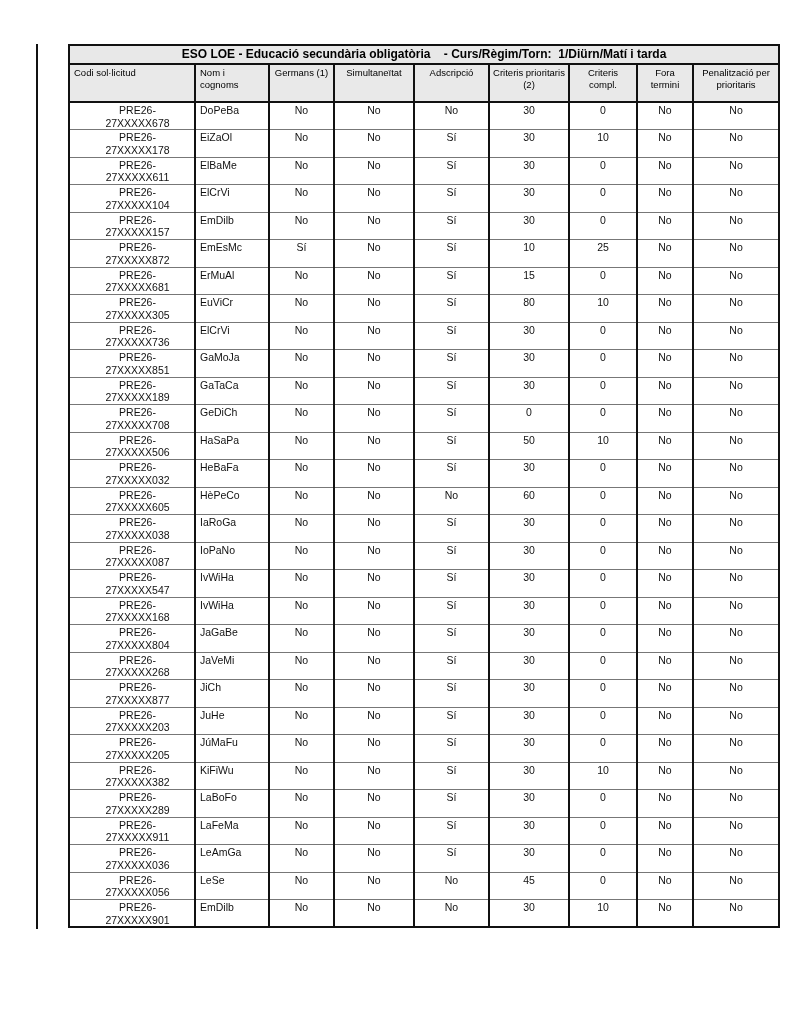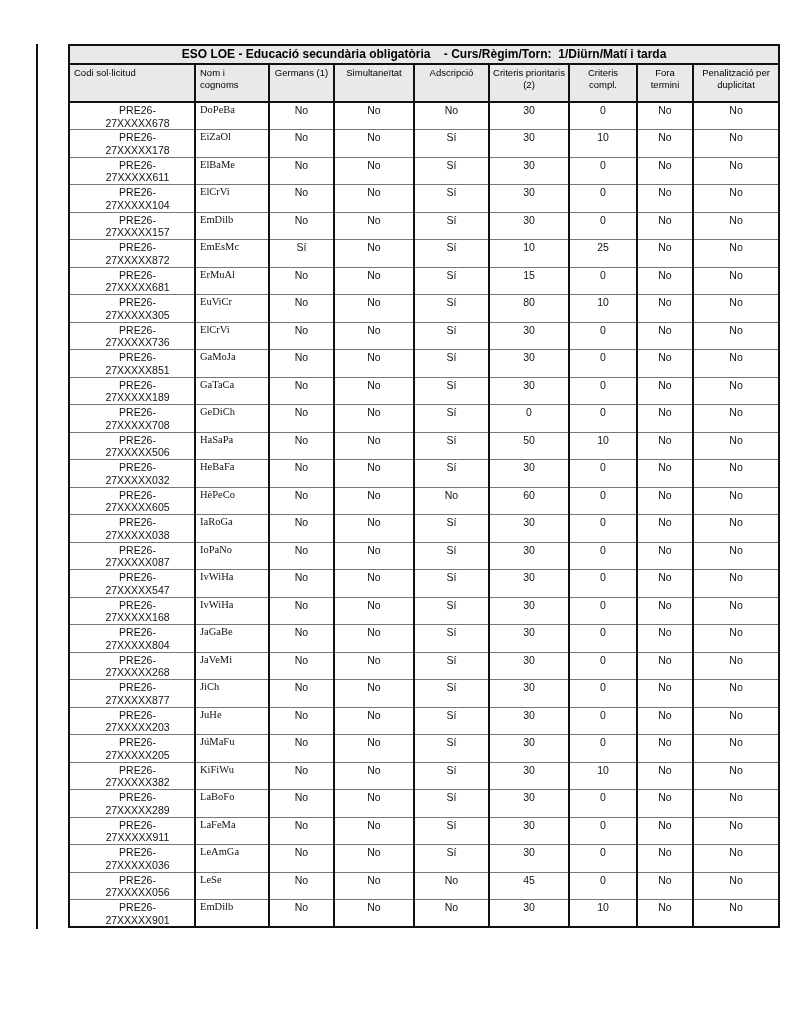--- a/index.html
+++ b/index.html
@@ -61,21 +61,21 @@
     border-bottom: 1px solid #777;
     font-size: 10.5px;
     line-height: 12.5px;
     height: 27.5px;
     vertical-align: top;
     text-align: center;
     padding-top: 1px;
     color: #111;
   }
   tr.data-row:last-child td { border-bottom: 2px solid #111; }
-  tr.data-row td.name-cell { text-align: left; padding-left: 4px; font-family: Liberation Serif, serif; }
+  tr.data-row td.name-cell { text-align: left; padding-left: 4px; }
   .code-line { display: block; text-align: center; margin-left: 11px; }
 </style>
 </head>
 <body>
 
 <div class="sheet">
   <div class="outer-frame-line"></div>
   <table class="doc-table">
     <colgroup>
       <col style="width:126px">
@@ -94,21 +94,21 @@
       </tr>
       <tr class="header-row">
         <th class="al">Codi sol·licitud</th>
         <th class="al">Nom i cognoms</th>
         <th>Germans (1)</th>
         <th>Simultaneïtat</th>
         <th>Adscripció</th>
         <th>Criteris prioritaris (2)</th>
         <th>Criteris compl.</th>
         <th>Fora termini</th>
-        <th>Penalització per duplicitat</th>
+        <th>Penalització per prioritaris</th>
       </tr>
     </thead>
     <tbody id="rows">
   <tr class="data-row">
     <td>
       <span class="code-line">PRE26-</span>
       <span class="code-line">27XXXXX678</span>
     </td>
     <td class="name-cell">DoPeBa</td>
     <td>No</td>

